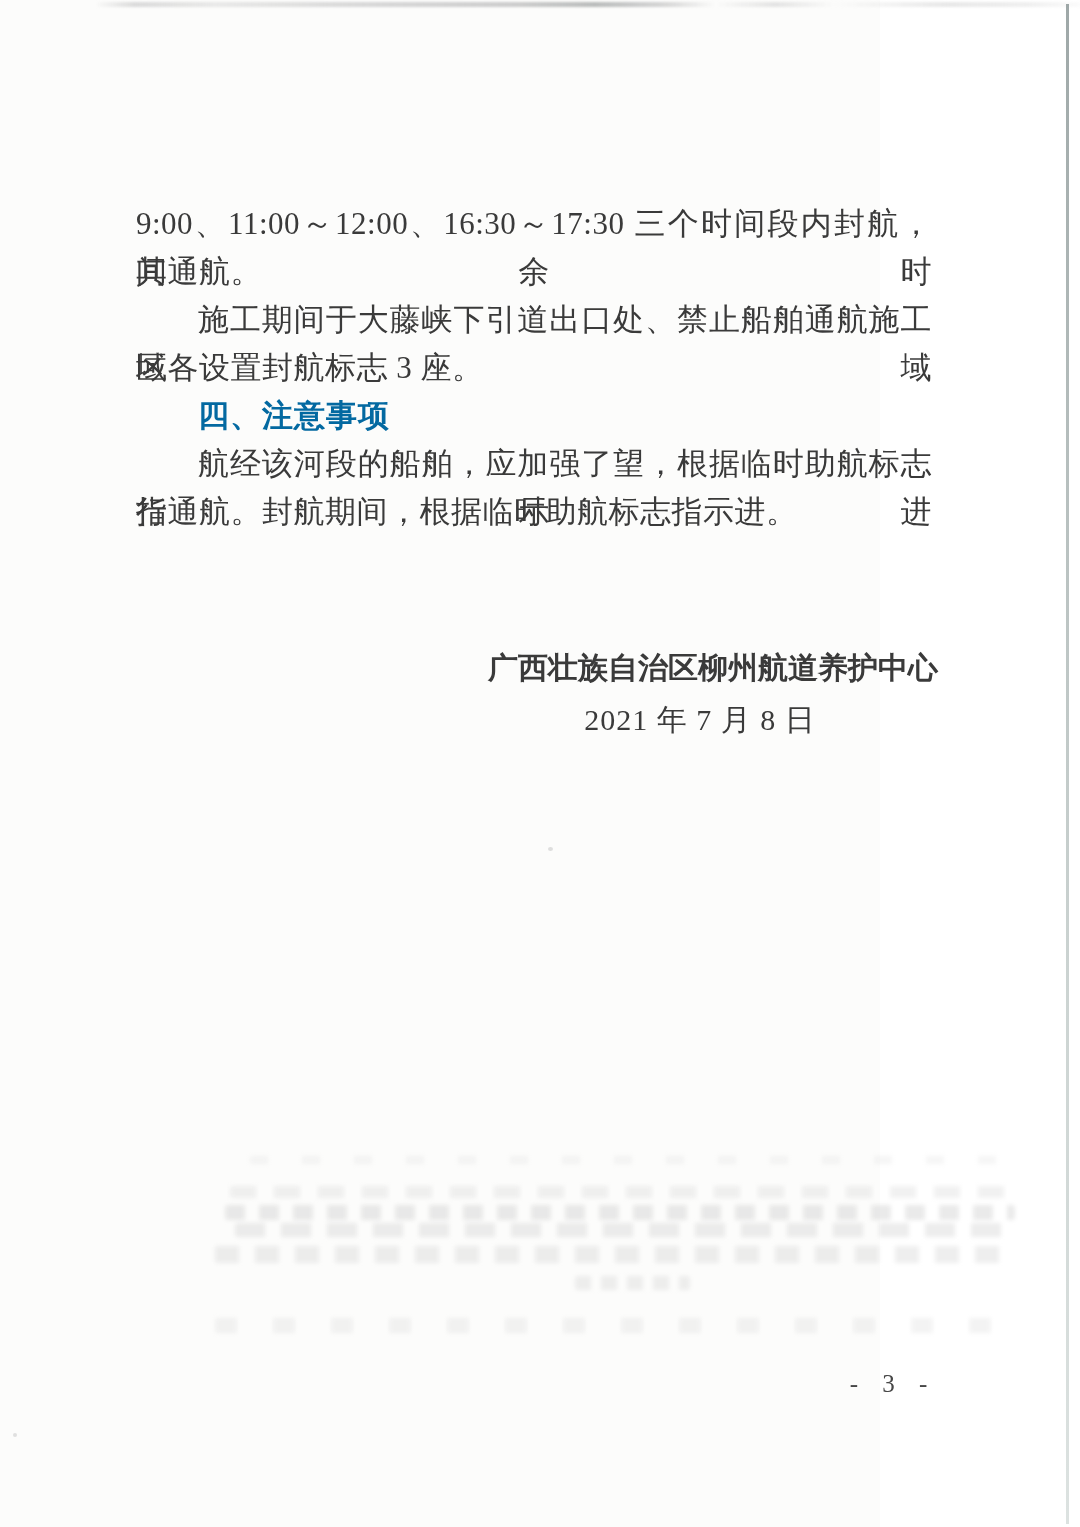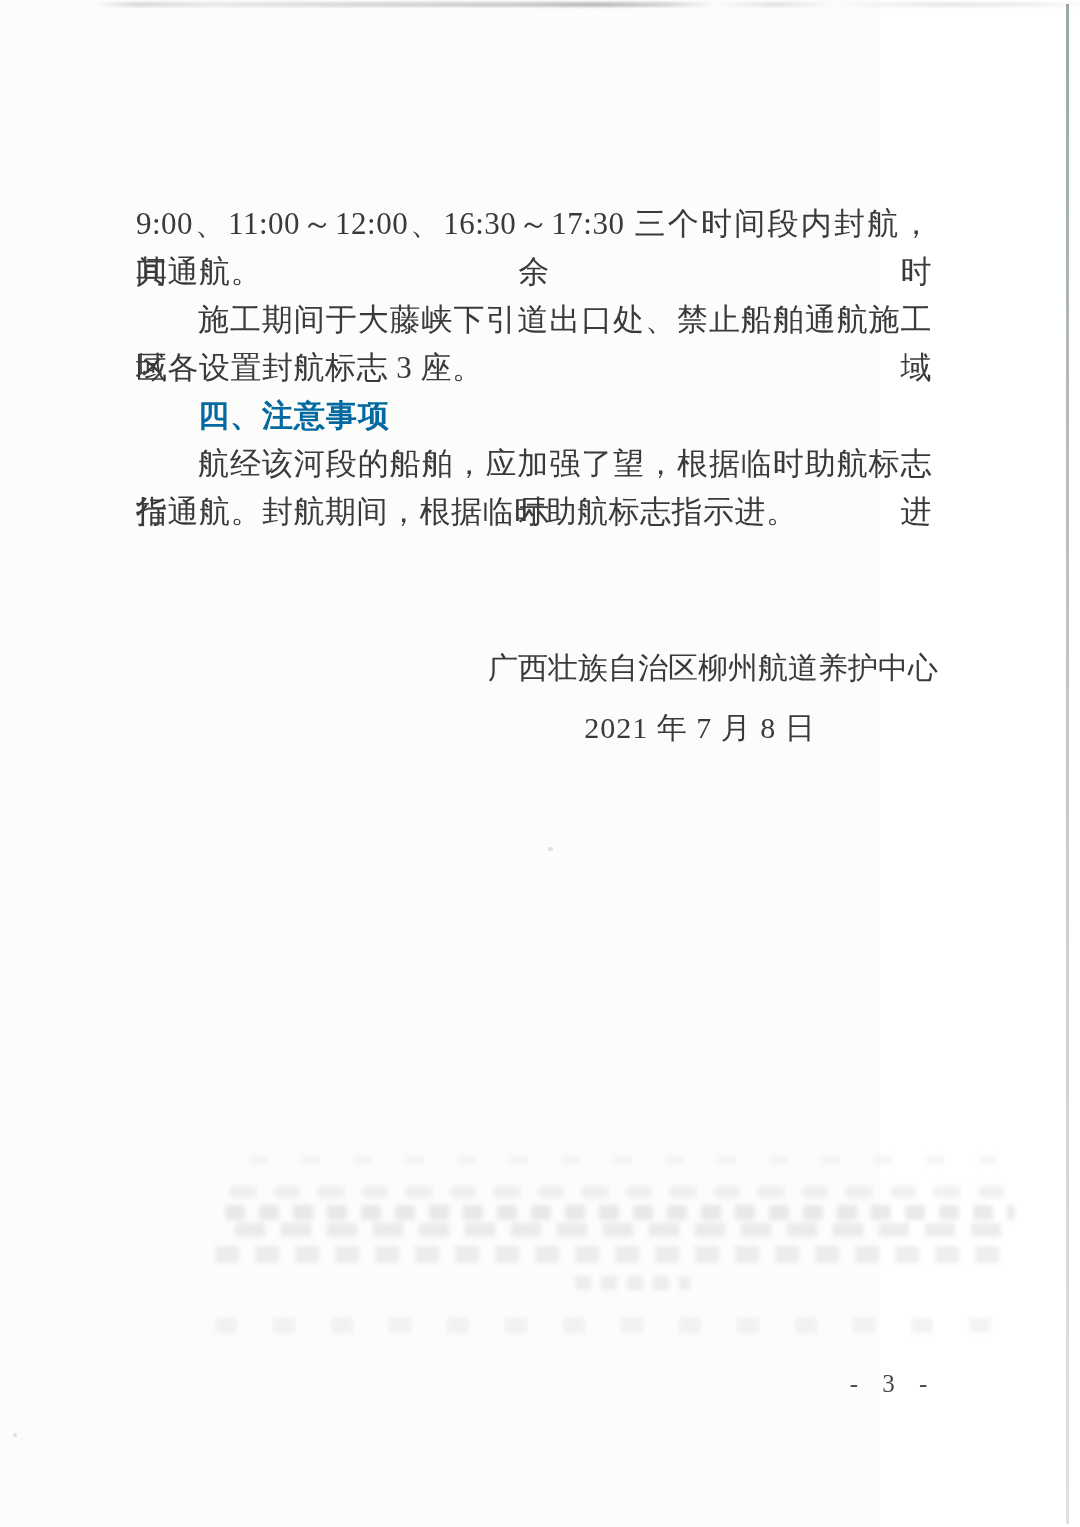--- a/index.html
+++ b/index.html
@@ -59,25 +59,26 @@
     width: 424px;
     color: #3a3a3a;
     font-size: 30px;
     text-align: center;
   }
   .sig-org {
     height: 44px;
     line-height: 44px;
     letter-spacing: 0px;
     white-space: nowrap;
+    font-weight: bold;
   }
   .sig-date {
     height: 44px;
     line-height: 44px;
-    margin-top: 16px;
+    margin-top: 8px;
     letter-spacing: 1px;
     white-space: nowrap;
   }
 
   
   .page-number {
     position: absolute;
     top: 1368px;
     left: 848px;
     width: 90px;

